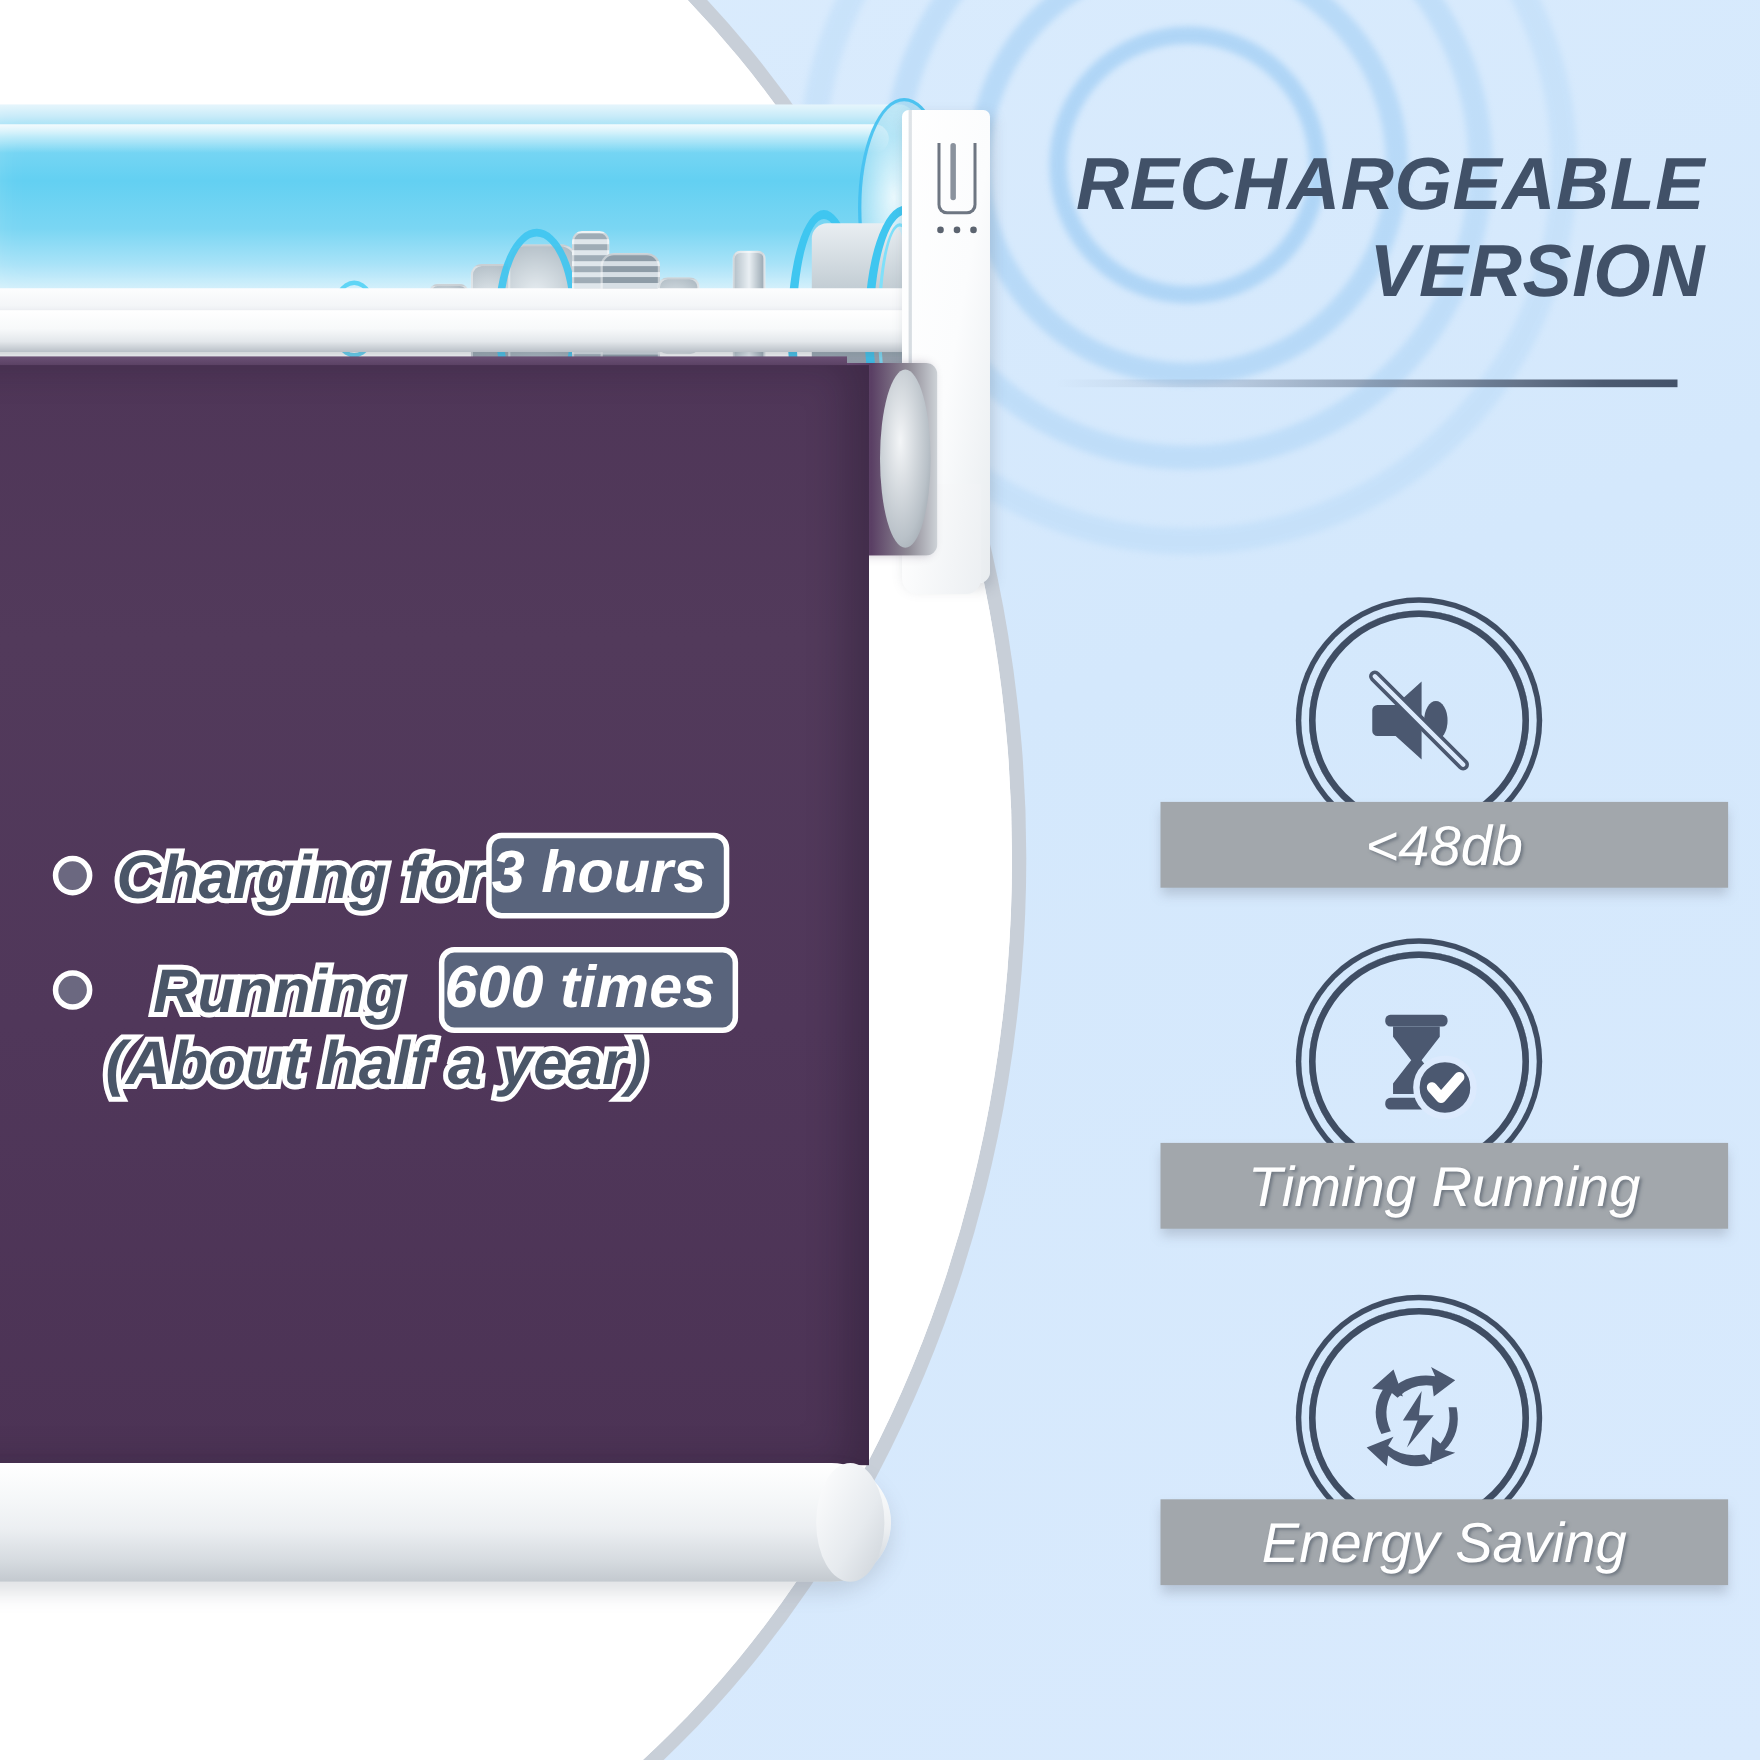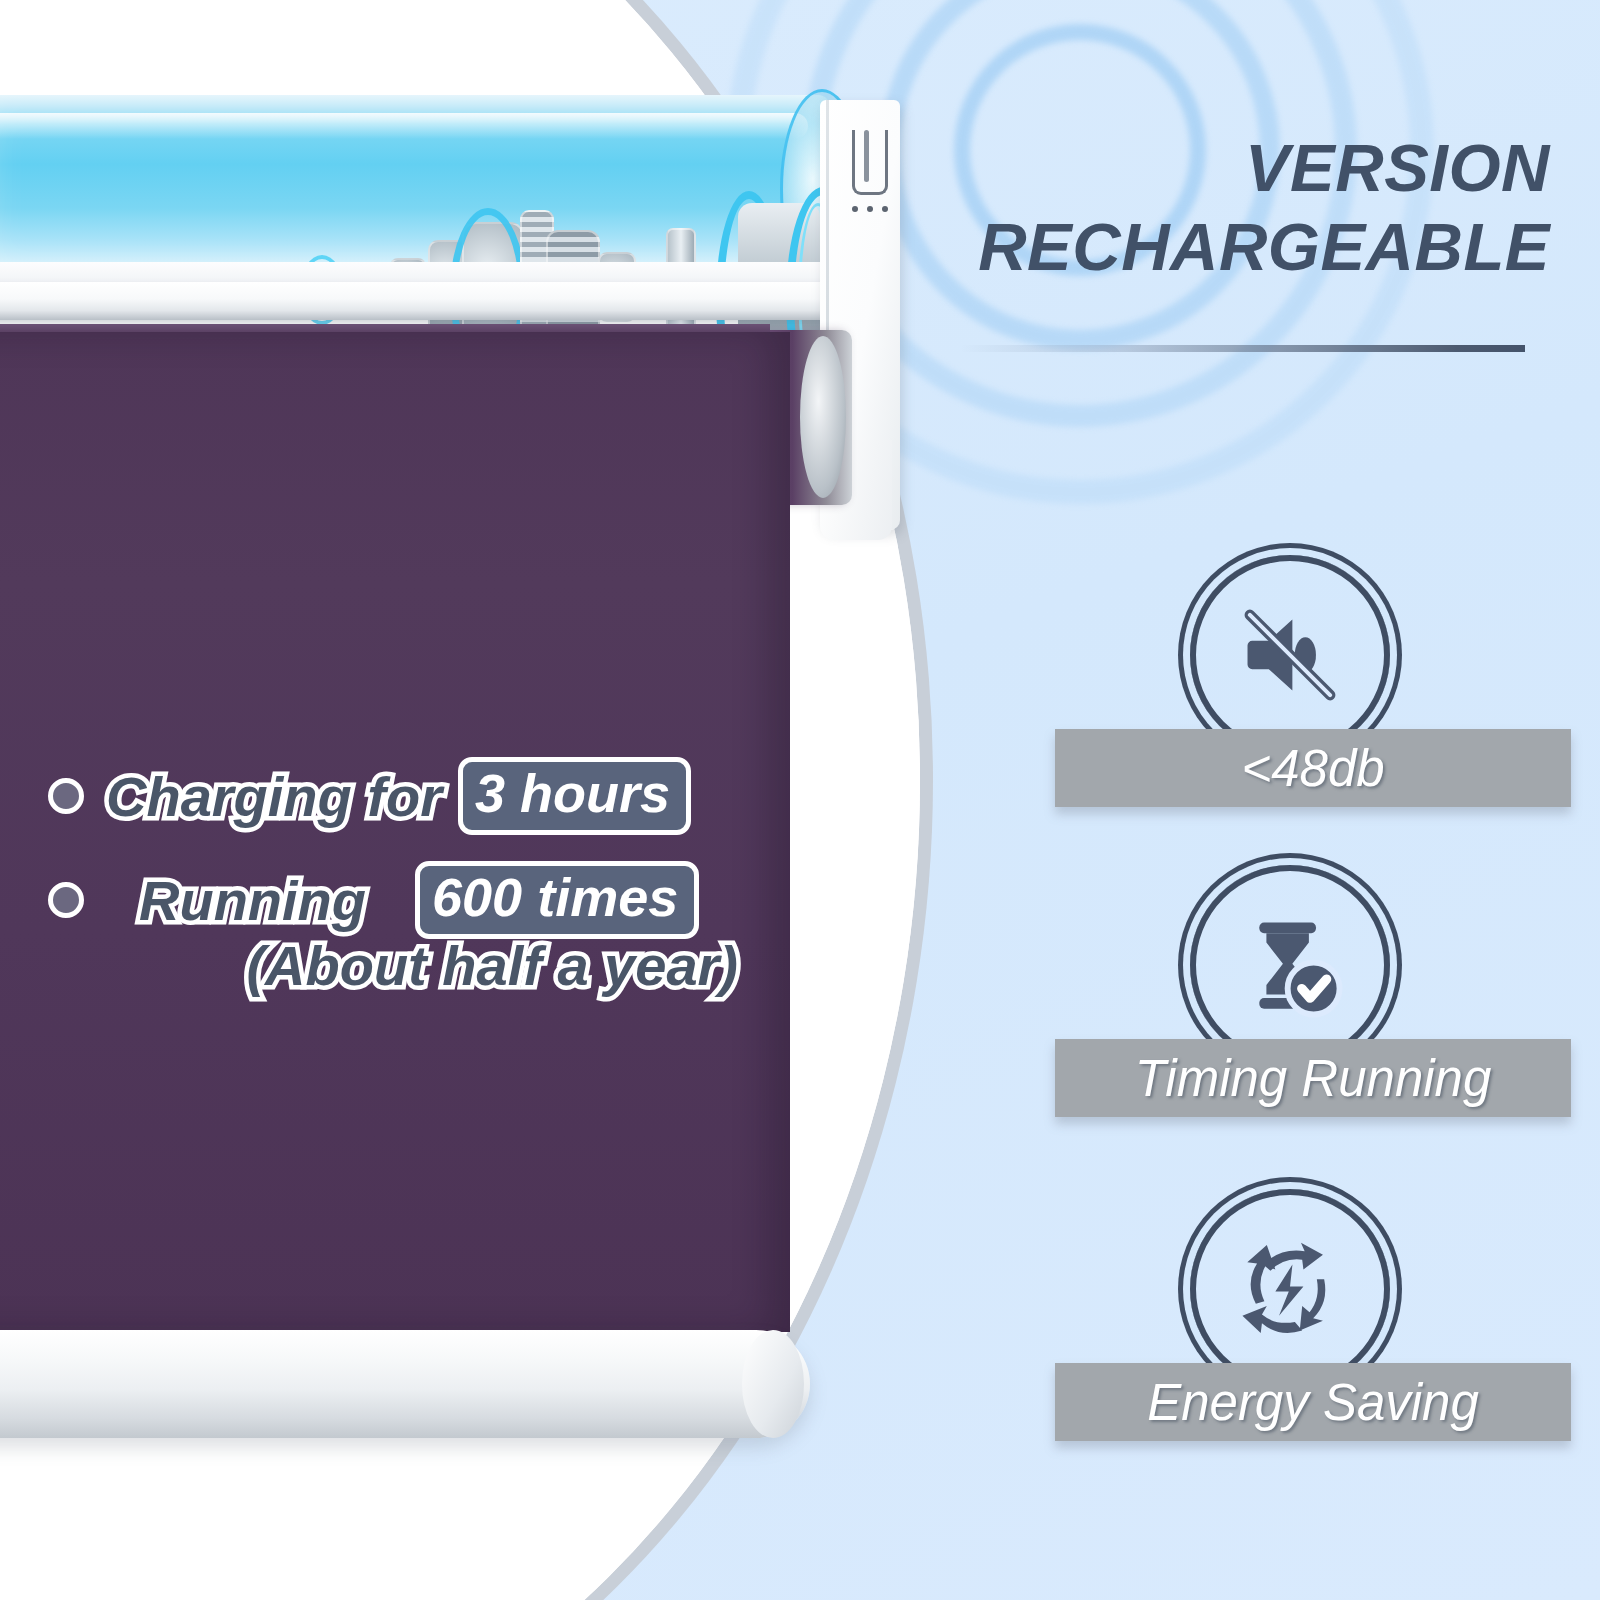--- a/index.html
+++ b/index.html
@@ -118,30 +118,30 @@
         background:linear-gradient(120deg,#ffffff,#e6eaee 60%,#ccd2d8);}
 
   
   .title{position:absolute;left:930px;top:128px;width:620px;text-align:right;
          font-style:italic;font-weight:bold;font-size:67px;line-height:1.18;
          color:#415168;letter-spacing:.5px;}
   .divider{position:absolute;left:960px;top:345px;width:565px;height:7px;
          background:linear-gradient(90deg,rgba(200,214,232,0) 0%,rgba(150,168,192,.45) 28%,#4c5a70 88%,#44536a 100%);}
 
   
-  .bullets{position:absolute;left:38px;top:757px;width:700px;text-align:right;}
+  .bullets{position:absolute;left:38px;top:757px;width:700px;}
   .bullet-row{display:flex;align-items:center;margin-bottom:26px;}
   .dot{flex:0 0 auto;width:26px;height:26px;border-radius:50%;
        border:5px solid #ffffff;background:#6b6880;margin-right:22px;margin-left:10px;}
   .btxt{font-style:italic;font-weight:bold;font-size:56px;color:#4a5668;
         -webkit-text-stroke:9px #ffffff;paint-order:stroke fill;white-space:nowrap;}
   .chip{display:inline-block;font-style:italic;font-weight:bold;font-size:54px;
         color:#ffffff;-webkit-text-stroke:0;background:#59647c;
-        border:5px solid #ffffff;border-radius:14px;padding:3px 16px 9px 12px;
-        margin-left:16px;line-height:1.04;white-space:nowrap;}
+        border:5px solid #ffffff;border-radius:14px;padding:3px 16px 9px 0;
+        margin-left:0;line-height:1.04;white-space:nowrap;}
   .subline{margin-left:58px;margin-top:-6px;}
 
   
   .feature{position:absolute;width:470px;left:1055px;}
   .f1{top:555px;} .f2{top:865px;} .f3{top:1189px;}
   .icon-circle{position:relative;margin:0 auto;width:188px;height:188px;border-radius:50%;
         border:6px solid #3f4d63;box-shadow:0 0 0 7px #d4e8fc,0 0 0 12px #3f4d63;}
   .icon-inner{position:absolute;inset:0;display:flex;align-items:center;justify-content:center;}
   .label-bar{position:relative;margin:-26px auto 0 auto;width:516px;height:78px;
         background:#a2a7ac;box-shadow:0 7px 10px rgba(120,130,145,.35);
@@ -209,22 +209,22 @@
     <div class="roller"></div>
     <div class="roller-end"></div>
     <div class="fabric-top"></div>
     <div class="fabric"></div>
 
     <div class="bottomrail"></div>
     <div class="bottomrail-cap"></div>
   </div>
 
   <div class="title">
+    <div>RECHARGEABLE</div>
     <div>VERSION</div>
-    <div>RECHARGEABLE</div>
   </div>
   <div class="divider"></div>
 
   <div class="bullets">
 
     <div>
       <div class="bullet-row">
         <span class="dot"></span>
         <span class="btxt">Charging for</span>
         <span class="chip">3 hours</span>

